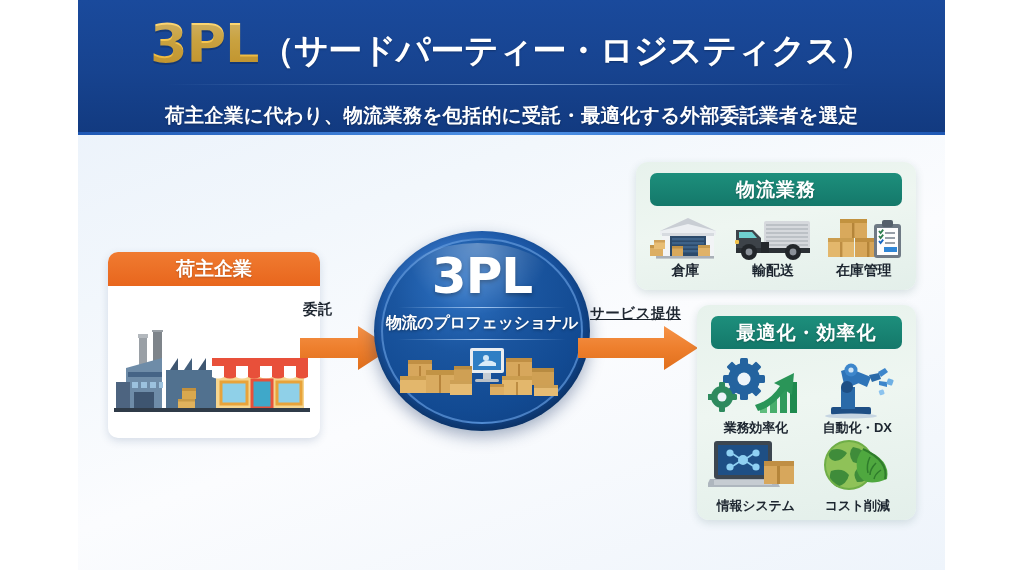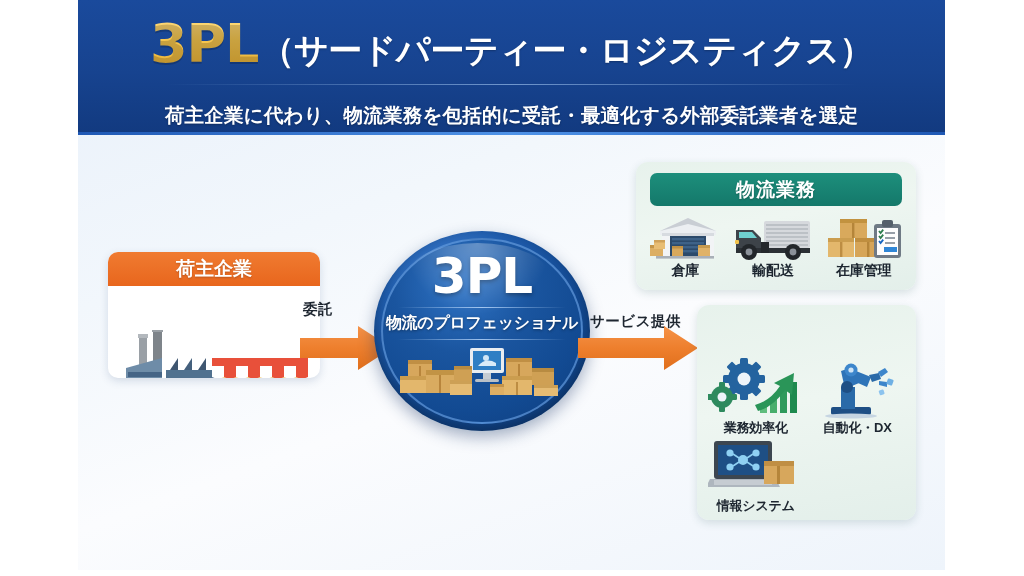--- a/index.html
+++ b/index.html
@@ -48,21 +48,21 @@
     background: linear-gradient(90deg, rgba(255,255,255,0) 0%, rgba(160,196,240,.65) 50%, rgba(255,255,255,0) 100%);
   }
   #header-desc {
     position: absolute; left: 0; top: 102px; width: 100%;
     text-align: center; color: #ffffff; font-size: 19.5px; font-weight: 700;
     letter-spacing: 0.2px; text-shadow: 0 1px 2px rgba(0,0,0,0.3);
   }
 
   
   #shipper-card {
-    position: absolute; left: 30px; top: 252px; width: 212px; height: 126px;
+    position: absolute; left: 30px; top: 252px; width: 212px; height: 186px;
     background: #ffffff; border-radius: 10px;
     box-shadow: 0 3px 9px rgba(40,70,120,.17);
     overflow: hidden;
   }
   #shipper-header {
     height: 34px; background: linear-gradient(180deg, #f07b31 0%, #e8661d 100%);
     color: #fff; font-size: 19px; font-weight: 800;
     display: flex; align-items: center; justify-content: center;
     text-shadow: 0 1px 2px rgba(0,0,0,.22);
     border-radius: 8px 8px 0 0;
@@ -273,21 +273,21 @@
           <rect x="140" y="43" width="24" height="11" fill="#e5bb73"></rect>
             <rect x="140" y="43" width="24" height="3" fill="#cda055"></rect>
           <rect x="96" y="42" width="14" height="11" fill="#ddae64"></rect>
             <rect x="96" y="42" width="14" height="3" fill="#c4934a"></rect>
         </g>
       </svg>
     </div>
     <div id="core-gloss"></div>
   </div>
 
-  <span class="arrow-label" style="left:512px; top:312px;">サービス提供</span>
+  <span class="arrow-label" style="left:512px; top:304px;text-decoration:underline;">サービス提供</span>
   <svg class="arrow" style="left:500px; top:325px; width:120px; height:46px;" viewBox="0 0 120 46">
     <defs>
       <linearGradient id="agR" x1="0" y1="0" x2="0" y2="1">
         <stop offset="0%" stop-color="#f59349"></stop>
           <stop offset="50%" stop-color="#ee7f2d"></stop>
           <stop offset="100%" stop-color="#e06f1c"></stop>
       </linearGradient>
     </defs>
     <path d="M0 13 L86 13 L86 1 L120 23 L86 45 L86 33 L0 33 Z" fill="url(#agR)"></path>
   </svg>
@@ -373,20 +373,21 @@
           <path d="M55 27 l1.6 2 l2.6 -3.4" stroke="#1565c0" stroke-width="1.8" fill="none"></path>
           <rect x="60" y="33" width="13" height="5" fill="#2f86d6"></rect>
         </svg>
         <span class="tile-label">在庫管理</span>
       </div>
 
     </div>
   </div>
 
   <div class="panel" id="opt-panel">
+    <div class="panel-header">最適化・効率化</div>
     <div id="opt-tiles">
 
       <div class="tile">
         <svg width="96" height="62" viewBox="0 0 96 62">
 
           <g fill="#24639f">
             <circle cx="36" cy="22" r="16"></circle>
             <g>
               <rect x="32" y="1" width="8" height="8" rx="1.5"></rect>
                 <rect x="32" y="35" width="8" height="8" rx="1.5"></rect>
@@ -459,17 +460,37 @@
           </g>
           <path d="M2 42 L68 42 L72 50 L-2 50 Z" fill="#aeb6be"></path>
           <rect x="6" y="43" width="58" height="5" fill="#c6ccd2"></rect>
           <rect x="56" y="24" width="30" height="23" fill="#d7a75c"></rect>
           <rect x="56" y="24" width="30" height="5" fill="#c08f44"></rect>
           <rect x="69" y="29" width="3" height="18" fill="#b5853a"></rect>
         </svg>
         <span class="tile-label tile-label-sm">情報システム</span>
       </div>
 
+      <div class="tile">
+        <svg width="88" height="60" viewBox="0 0 88 60">
+          <circle cx="36" cy="28" r="24" fill="#8fc258"></circle>
+          <g fill="#3f8c3a">
+            <path d="M16 14 q10 -5 18 2 q-4 7 -12 8 q-8 -2 -6 -10 Z"></path>
+            <path d="M40 10 q12 2 16 12 q-8 7 -16 3 q-6 -9 0 -15 Z"></path>
+            <path d="M18 34 q12 -4 18 4 q-2 9 -12 12 q-10 -6 -6 -16 Z"></path>
+            <path d="M44 32 q10 -2 14 6 q-6 8 -14 7 q-5 -8 0 -13 Z"></path>
+          </g>
+          <circle cx="36" cy="28" r="24" fill="none" stroke="#6fae47" stroke-width="2"></circle>
+          <path d="M50 12 q28 10 24 30 q-24 10 -30 -8 q-2 -14 6 -22 Z" fill="#4fa83f"></path>
+          <path d="M50 12 q26 12 22 30" stroke="#2f7c2c" stroke-width="2" fill="none"></path>
+          <g stroke="#2f7c2c" stroke-width="1.5" fill="none">
+            <path d="M57 20 q-4 8 -2 16"></path>
+              <path d="M63 26 q-6 6 -6 12"></path>
+              <path d="M68 33 q-6 4 -7 9"></path>
+          </g>
+        </svg>
+        <span class="tile-label tile-label-sm">コスト削減</span>
+      </div>
 
     </div>
   </div>
 
 </div>
 
 </body></html>

